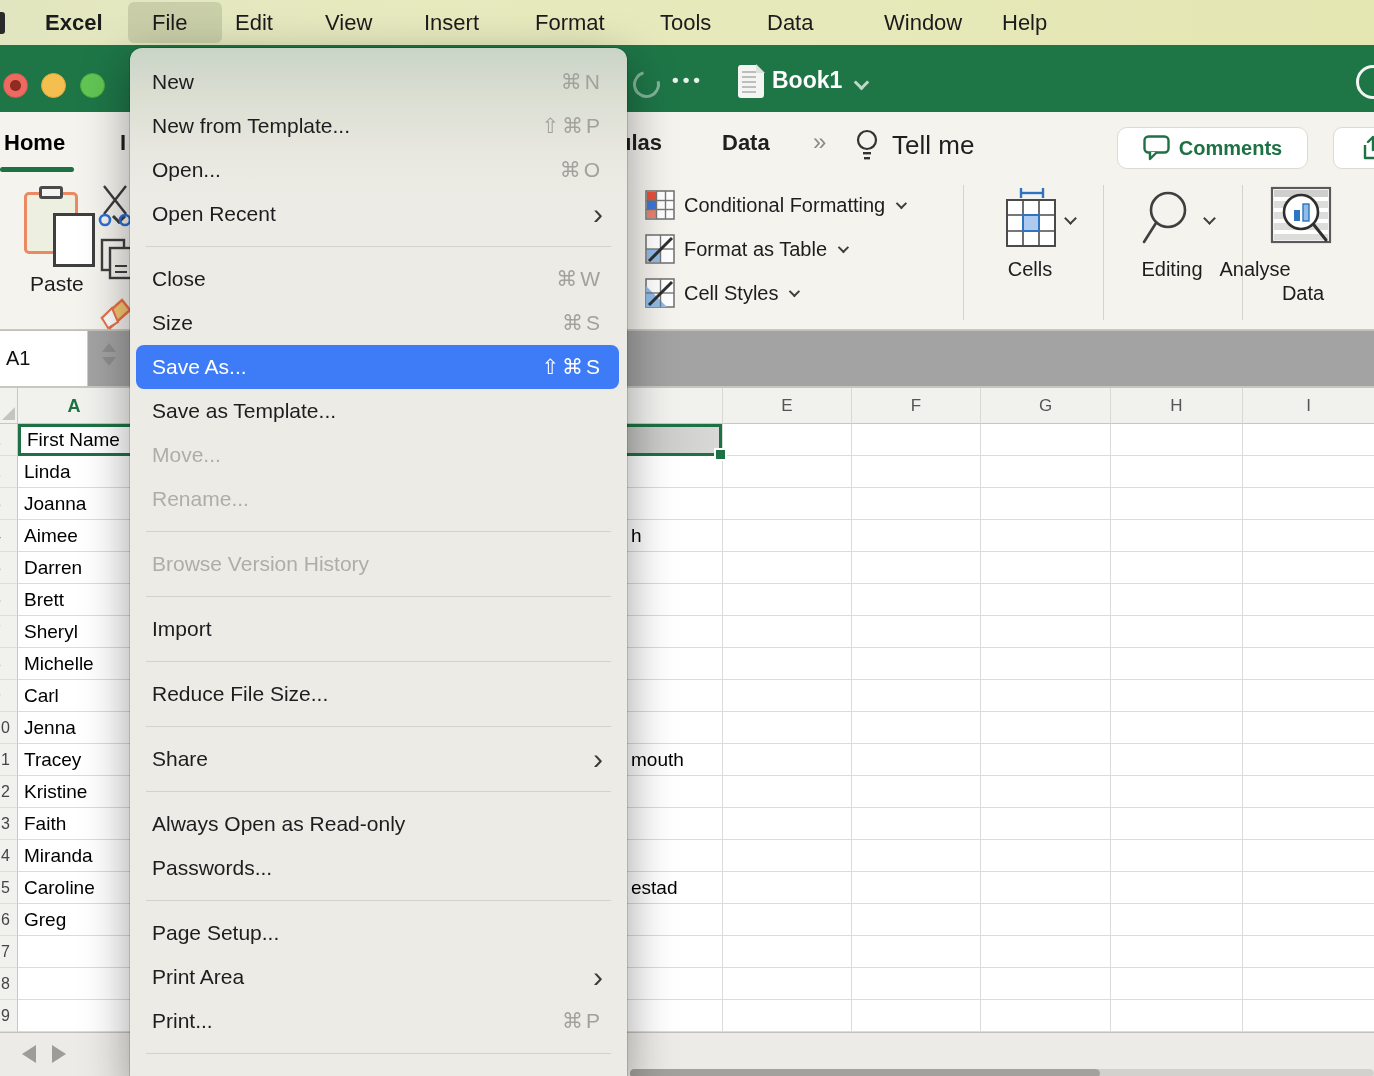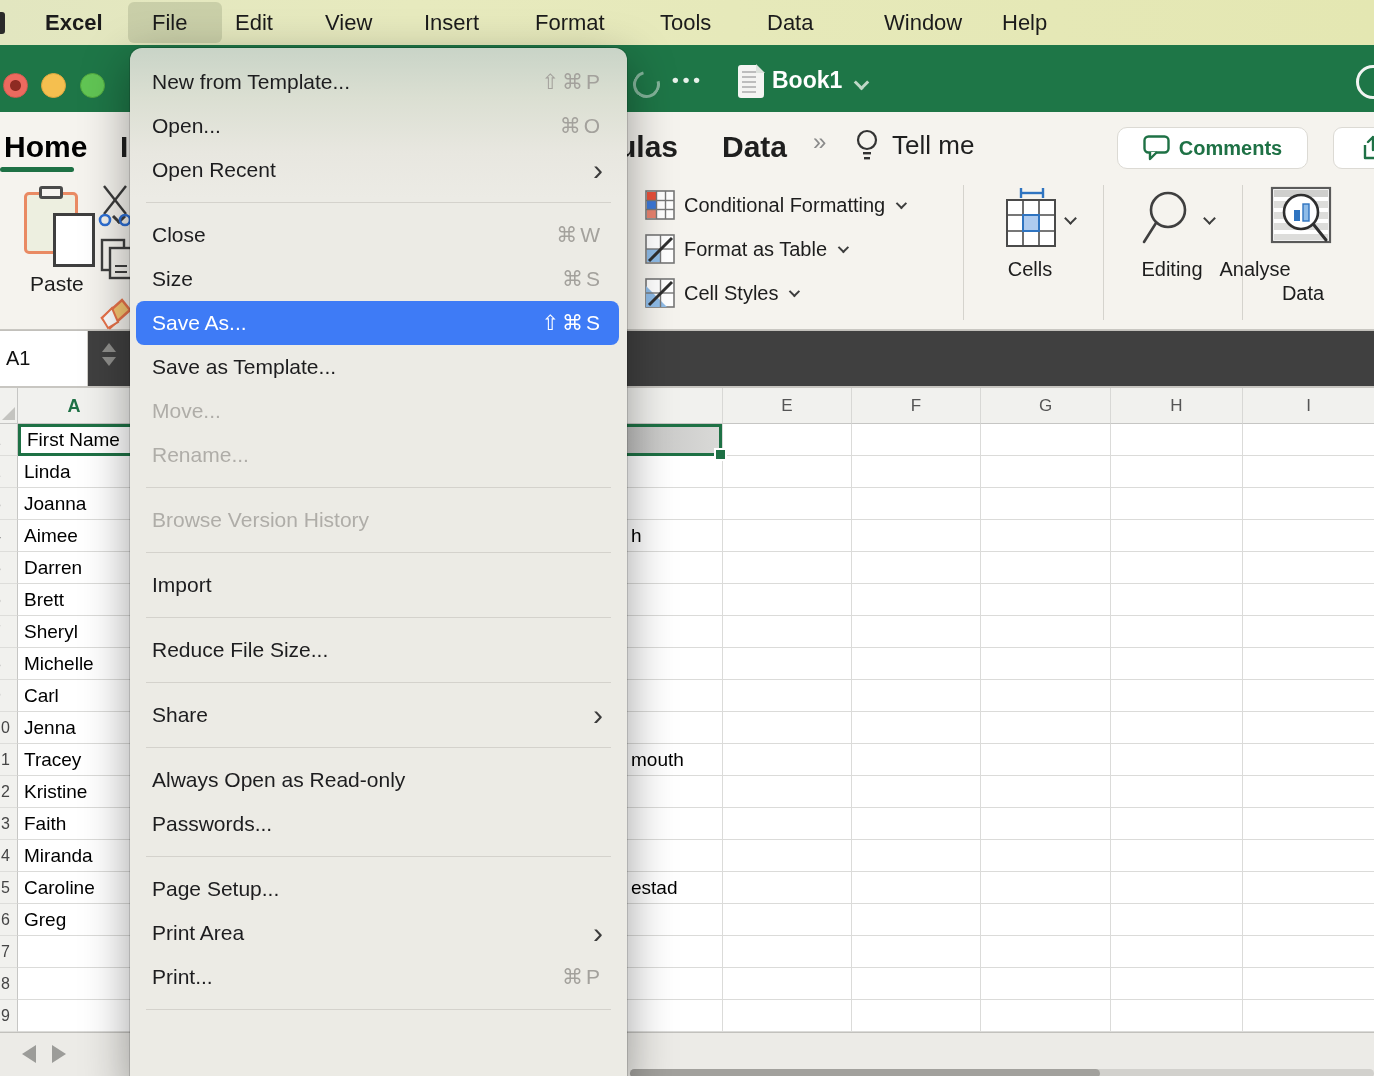--- a/index.html
+++ b/index.html
@@ -40,21 +40,21 @@
   .doc-icon:after { content:""; position:absolute; right:-1px; top:-1px;
     border-style:solid; border-width:0 9px 9px 0; border-color: #1E7647 #1E7647 #DDE2DD transparent; }
   .tb-title { position:absolute; left:772px; top:22px; font-size:23px; font-weight:700; color:#FFFFFF; }
   .tb-chev { position:absolute; left:856px; top:32px; width:11px; height:11px;
     border-right:3px solid #BFD8C7; border-bottom:3px solid #BFD8C7; transform:rotate(45deg); }
   .search-circle { position:absolute; left:1356px; top:20px; width:34px; height:34px;
     border:3px solid #F2F5F2; border-radius:50%; }
   
   .ribbon { position:absolute; left:0; top:112px; width:1374px; height:218px;
     background:#F5F3EE; border-bottom:1px solid #C9C7C2; }
-  .tab { position:absolute; top:18px; font-size:30px; font-weight:600; color:#1f1f1f; }
+  .tab { position:absolute; top:18px; font-size:22px; font-weight:600; color:#1f1f1f; }
   .tab.home { left:4px; font-weight:700; color:#000; }
   .home-underline { position:absolute; left:0; top:55px; width:74px; height:5px;
     background:#1E7145; border-radius:3px; }
   .tab.insert-p { left:120px; } .tab.formulas-p { left:618px; } .tab.data { left:722px; }
   .tab-overflow { position:absolute; left:813px; top:16px; font-size:24px; color:#8b8b8b; }
   .bulb { position:absolute; left:855px; top:16px; }
   .tellme { position:absolute; left:892px; top:18px; font-size:26px; font-weight:500; color:#1f1f1f; }
   .pill-btn { position:absolute; top:15px; height:42px; background:#fff; border:1px solid #DCDAD4;
     border-radius:9px; display:flex; align-items:center; justify-content:center; gap:9px;
     color:#1E7145; font-size:20px; font-weight:700; }
@@ -76,21 +76,21 @@
     font-size:20px; color:#1d1d1d; }
   .fmt-row .chev { width:8px; height:8px; border-right:2.5px solid #3d3d3d;
     border-bottom:2.5px solid #3d3d3d; transform:rotate(45deg) translateY(-2px); margin-left:2px;}
   .r1 { top:78px; } .r2 { top:122px; } .r3 { top:166px; }
   .vsep { position:absolute; top:73px; width:1px; height:135px; background:#D5D3CD; }
   .grp-label { position:absolute; font-size:20px; color:#1d1d1d; text-align:center; }
   .grp-chev { position:absolute; width:9px; height:9px; border-right:2.5px solid #3d3d3d;
     border-bottom:2.5px solid #3d3d3d; transform:rotate(45deg); }
   
   .fbar { position:absolute; left:0; top:330px; width:1374px; height:58px;
-    background:#404040; border-top:1px solid #C2C0BB; border-bottom:2px solid #C8C6C1; }
+    background:#a3a3a3; border-top:1px solid #C2C0BB; border-bottom:2px solid #C8C6C1; }
   .namebox { position:absolute; left:0; top:0; width:88px; height:55px; background:#fff;
     border-right:1px solid #CFCDC8; font-size:20px; color:#111; line-height:55px; padding-left:6px; }
   .stepper { position:absolute; left:102px; top:12px; }
   .stepper .up { width:0;height:0;border-left:7px solid transparent;border-right:7px solid transparent;
     border-bottom:9px solid #8f8f8c; margin-bottom:5px;}
   .stepper .dn { width:0;height:0;border-left:7px solid transparent;border-right:7px solid transparent;
     border-top:9px solid #8f8f8c; }
   
   .sheet-left { position:absolute; left:0; top:388px; width:130px; height:644px; overflow:hidden; }
   .lhead { display:flex; height:36px; }
@@ -651,20 +651,28 @@
 
   <div class="bottombar">
     <div class="nav-tri nav-prev"></div>
     <div class="nav-tri nav-next"></div>
     <div class="hscroll-track"></div>
     <div class="hscroll-thumb"></div>
   </div>
 
   <div class="filemenu">
 
+  <div class="mi-wrap">
+        <div class="mi normal">
+          <span class="lbl">New</span>
+          <span class="sc">⌘N</span>
+
+        </div>
+
+      </div>
       <div class="mi-wrap">
         <div class="mi normal">
           <span class="lbl">New from Template...</span>
           <span class="sc">⇧⌘P</span>
 
         </div>
 
       </div>
       <div class="mi-wrap">
         <div class="mi normal">

